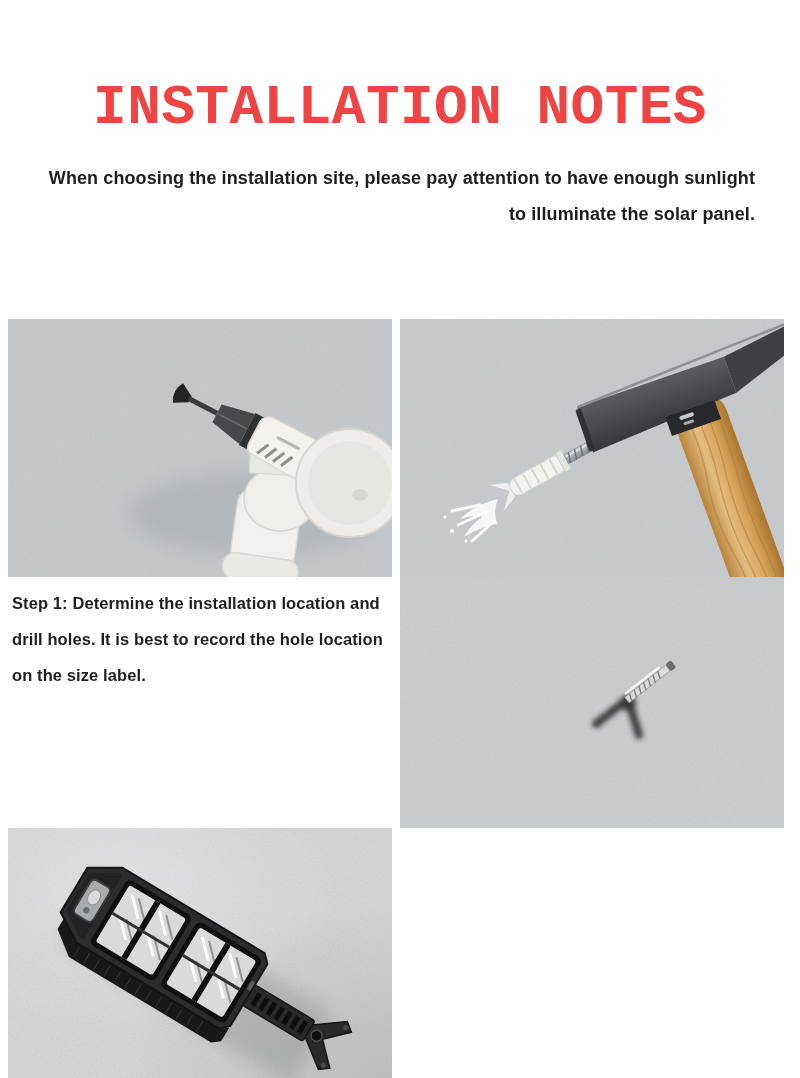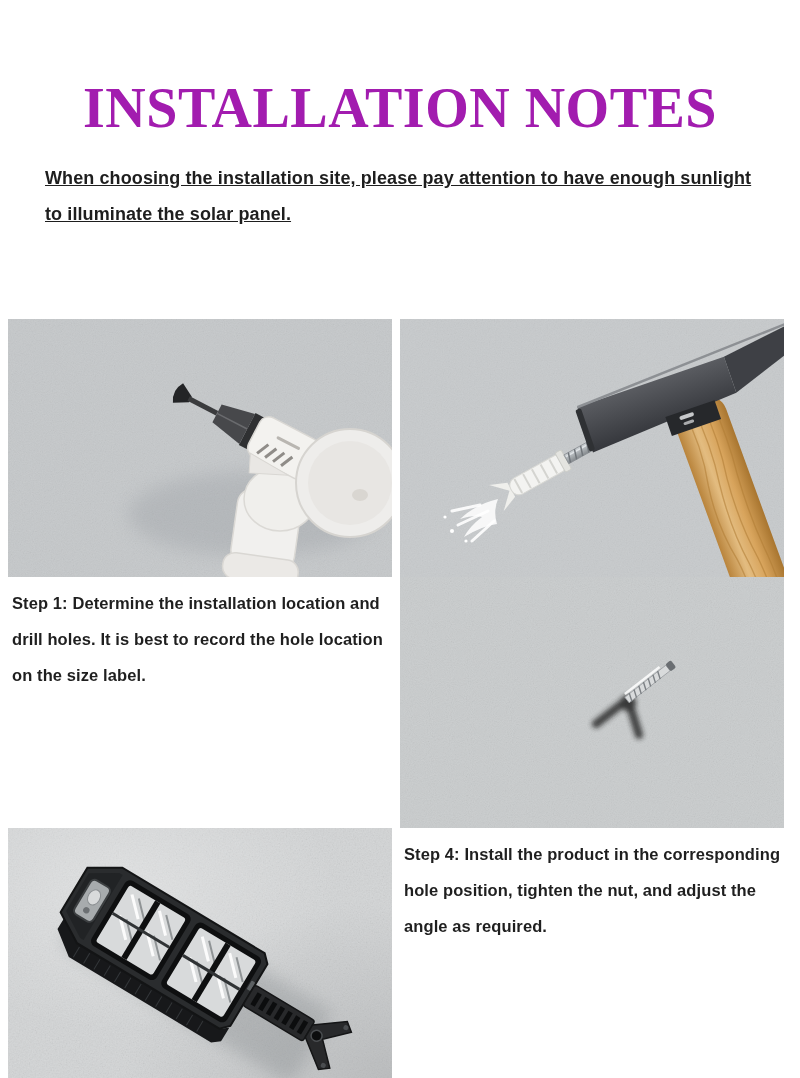--- a/index.html
+++ b/index.html
@@ -1,25 +1,25 @@
 <!DOCTYPE html>
 <html><head>
 <meta charset="utf-8">
 <style>
   html,body{margin:0;padding:0;background:#ffffff;}
   body{width:800px;font-family:"Liberation Sans",sans-serif;color:#1e1e1e;}
   .page{width:800px;height:1078px;overflow:hidden;background:#ffffff;position:relative;}
   .title{
     margin:0;padding-top:80px;line-height:1;text-align:center;
-    font-size:56px;font-weight:700;letter-spacing:0.5px;color:#a21caf;
-    font-family:Liberation Serif, serif;
+    font-size:56px;font-weight:700;letter-spacing:0.5px;color:#ef4444;
+    font-family:Liberation Mono, monospace;
   }
   .subtitle{
-    margin:24px auto 12px;width:710px;text-align:left;
-    font-size:18px;line-height:36px;font-weight:700;color:#1e1e1e;letter-spacing:0.1px;text-decoration:underline;
+    margin:24px auto 12px;width:710px;text-align:right;
+    font-size:18px;line-height:36px;font-weight:700;color:#1e1e1e;letter-spacing:0.1px;
   }
   .grid{
     margin-top:87px;padding:0 16px 0 8px;
     display:grid;grid-template-columns:1fr 1fr;column-gap:8px;
   }
   .photo{display:block;width:100%;height:258px;background:#c6c9cb;}
   .photo.row2{height:251px;}
   .caption{
     font-size:16.5px;font-weight:700;line-height:36px;color:#1f1f1f;
     padding:8px 0 0 4px;letter-spacing:0.1px;min-height:116px;
@@ -307,16 +307,15 @@
         <g transform="translate(274,0)">
           <polygon points="0,-7 28,-28 37,-21 16,0 37,21 28,28 0,7" fill="#28292b" stroke="#141516" stroke-width="1.5"></polygon>
           <circle cx="9" cy="0" r="5.5" fill="#0c0d0e" stroke="#4a4d50" stroke-width="1.5"></circle>
           <circle cx="30" cy="-22" r="2.5" fill="#4a4d50"></circle>
           <circle cx="30" cy="22" r="2.5" fill="#4a4d50"></circle>
         </g>
       </g>
     </svg>
 
 
-    <div class="caption">Step 4: Install the product in the corresponding hole position, tighten the nut, and adjust the angle as required.</div>
 
   </div>
 </div>
 
 </body></html>

